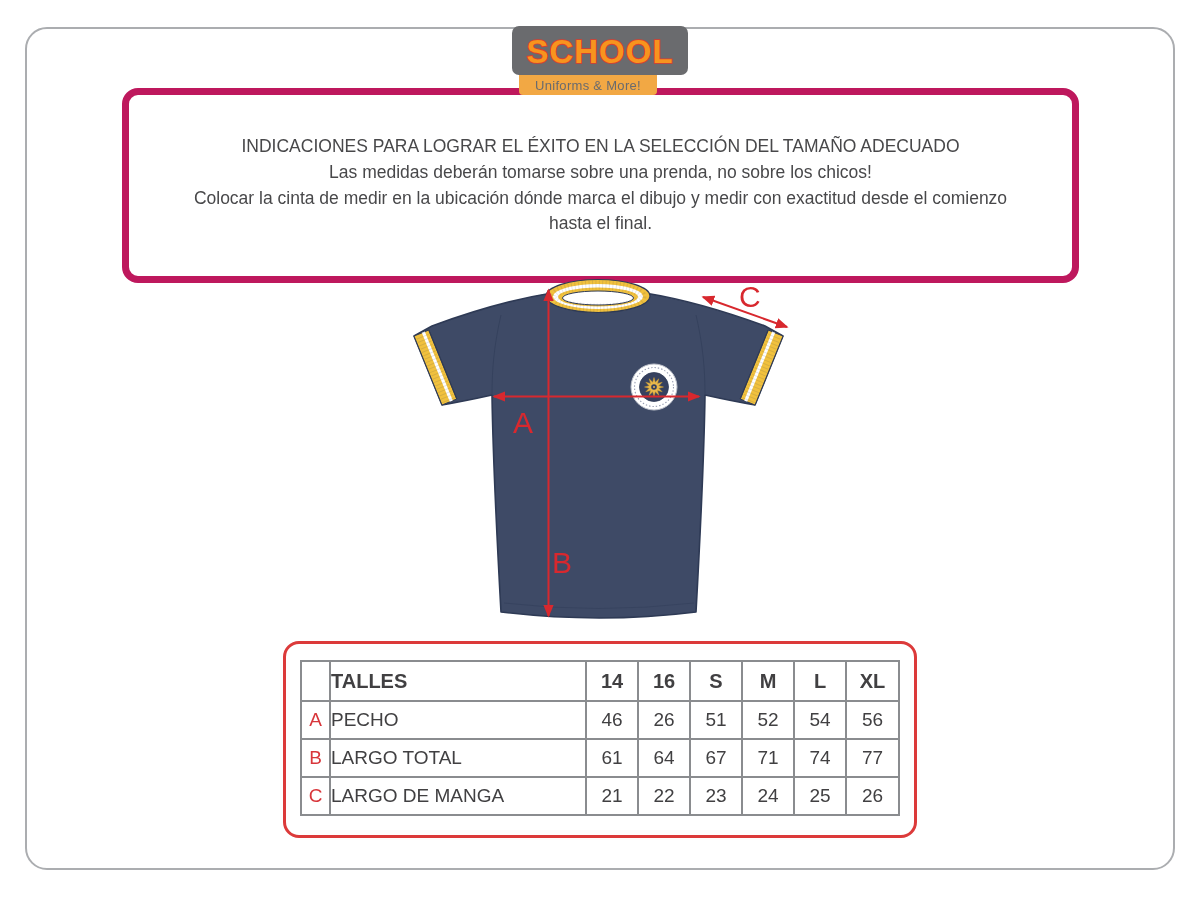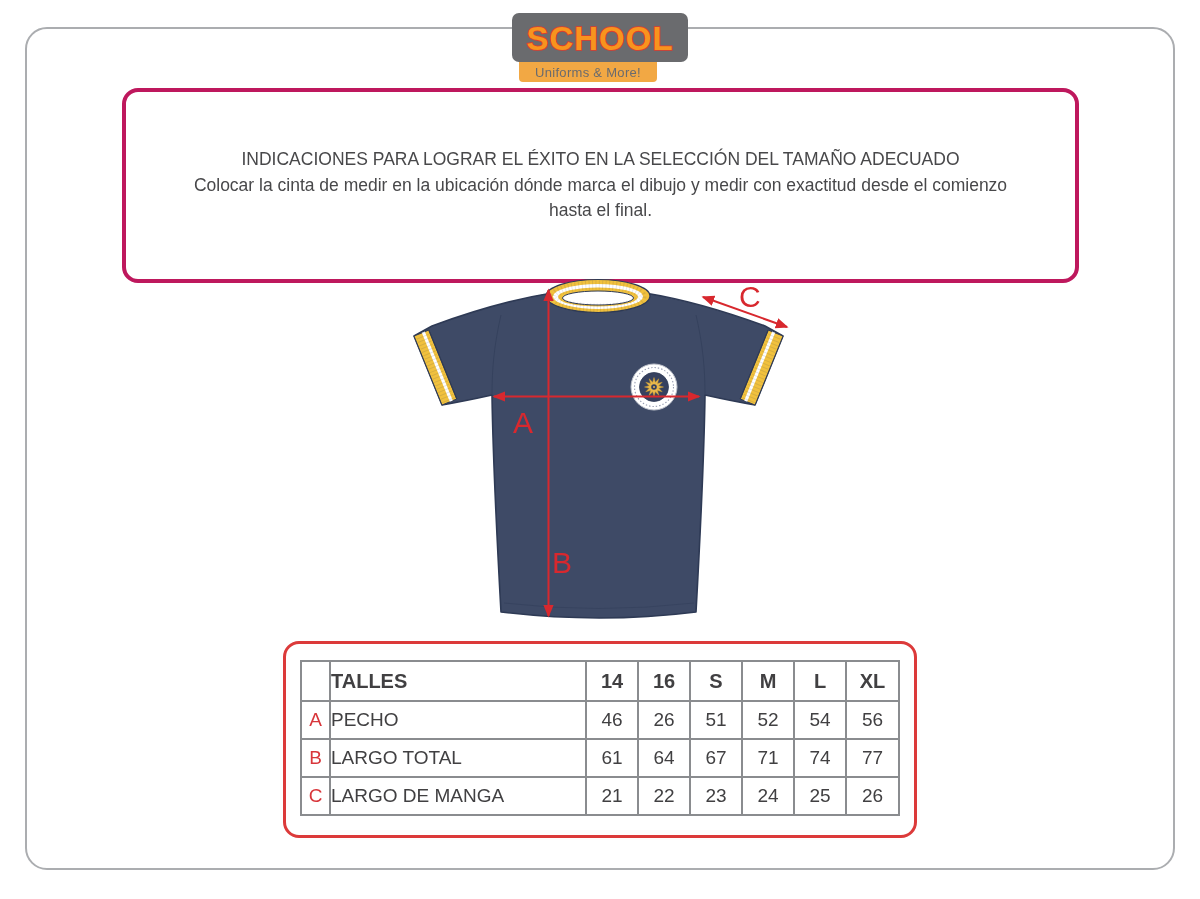--- a/index.html
+++ b/index.html
@@ -6,35 +6,35 @@
   body{
     position:relative;width:1200px;height:899px;overflow:hidden;
     font-family:"Liberation Sans",sans-serif;
   }
   
   .page-frame{
     position:absolute;left:25px;top:27px;width:1150px;height:843px;
     box-sizing:border-box;border:2px solid #abadb0;border-radius:22px;
   }
   
-  .logo{position:absolute;left:512px;top:13px;width:176px;height:68px;z-index:5;}
+  .logo{position:absolute;left:512px;top:26px;width:176px;height:68px;z-index:5;}
   .logo-top{
     position:absolute;left:0;top:0;width:176px;height:49px;
     background:#6a6b6e;border-radius:7px;
   }
   .logo-band{
     position:absolute;left:7px;top:49px;width:138px;height:20px;
     background:#f2a844;border-radius:0 0 4px 4px;
     display:flex;align-items:center;justify-content:center;
     font-size:13px;color:#6a6b6e;letter-spacing:.3px;
   }
   
   .instructions{
     position:absolute;left:122px;top:88px;width:957px;height:195px;
-    box-sizing:border-box;border:4px solid #be185d;border-radius:16px;
+    box-sizing:border-box;border:7px solid #be185d;border-radius:16px;
     display:flex;flex-direction:column;justify-content:center;
     text-align:center;color:#48484a;font-size:17.5px;line-height:25.6px;
   }
   .instructions p{margin:0;}
   
   .shirt-svg{position:absolute;left:370px;top:250px;}
   
   .size-panel{
     position:absolute;left:283px;top:641px;width:634px;height:197px;
     box-sizing:border-box;border:3px solid #dc3a3a;border-radius:16px;background:#fff;
@@ -63,20 +63,21 @@
       <text x="88" y="37" text-anchor="middle" font-family="Liberation Sans, sans-serif" font-size="33" font-weight="bold" letter-spacing="1" fill="#f7941e" stroke="#e33b2b" stroke-width="1.7" paint-order="stroke">SCHOOL</text>
     </svg>
   </div>
   <div class="logo-band">
     <span>Uniforms &amp; More!</span>
   </div>
 </div>
 
 <div class="instructions">
   <p>INDICACIONES PARA LOGRAR EL ÉXITO EN LA SELECCIÓN DEL TAMAÑO ADECUADO</p>
+  <p>Las medidas deberán tomarse sobre una prenda, no sobre los chicos!</p>
   <p>Colocar la cinta de medir en la ubicación dónde marca el dibujo y medir con exactitud desde el comienzo</p>
   <p>hasta el final.</p>
 </div>
 
 <svg class="shirt-svg" width="460" height="400" viewBox="370 250 460 400">
   <defs>
     <marker id="ah" markerWidth="7" markerHeight="6" refX="5.6" refY="2.6" orient="auto-start-reverse" markerUnits="strokeWidth">
       <path d="M0,0 L6.4,2.6 L0,5.2 Z" fill="#d8282e"></path>
     </marker>
   </defs>

